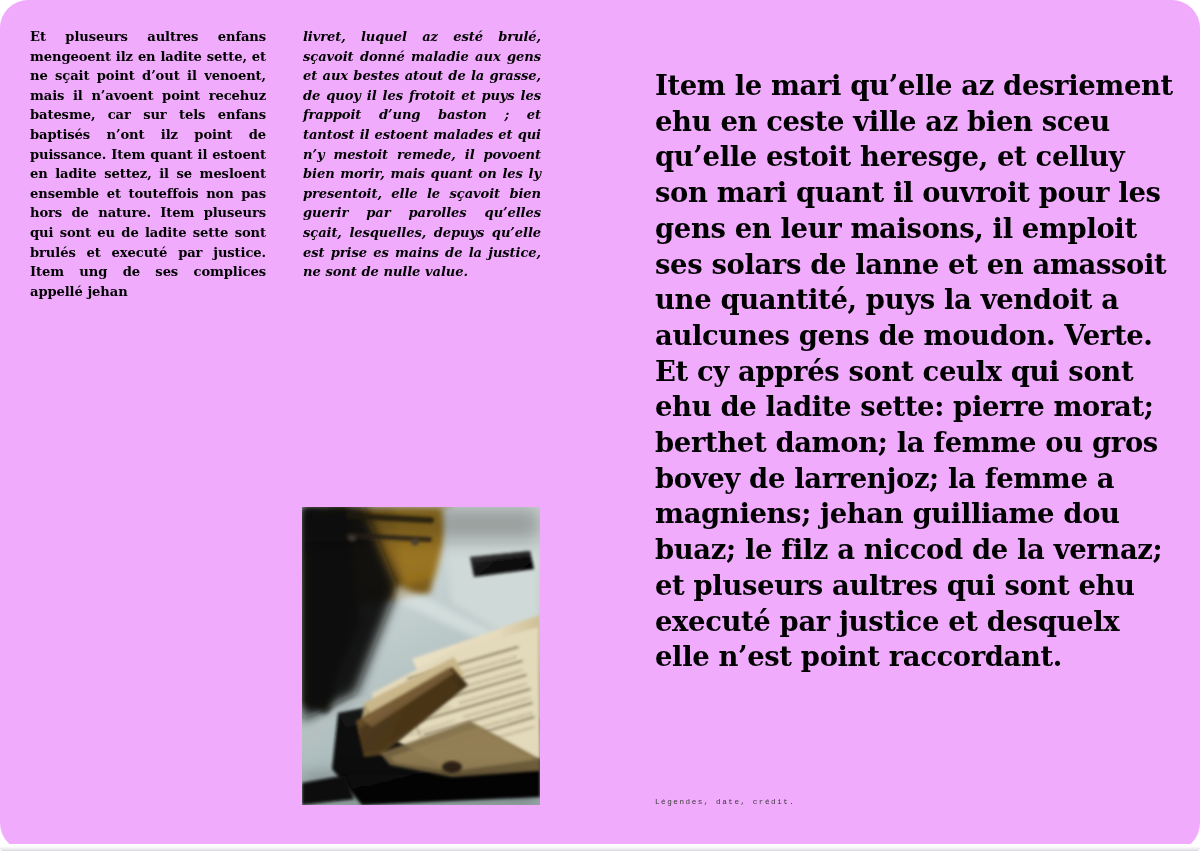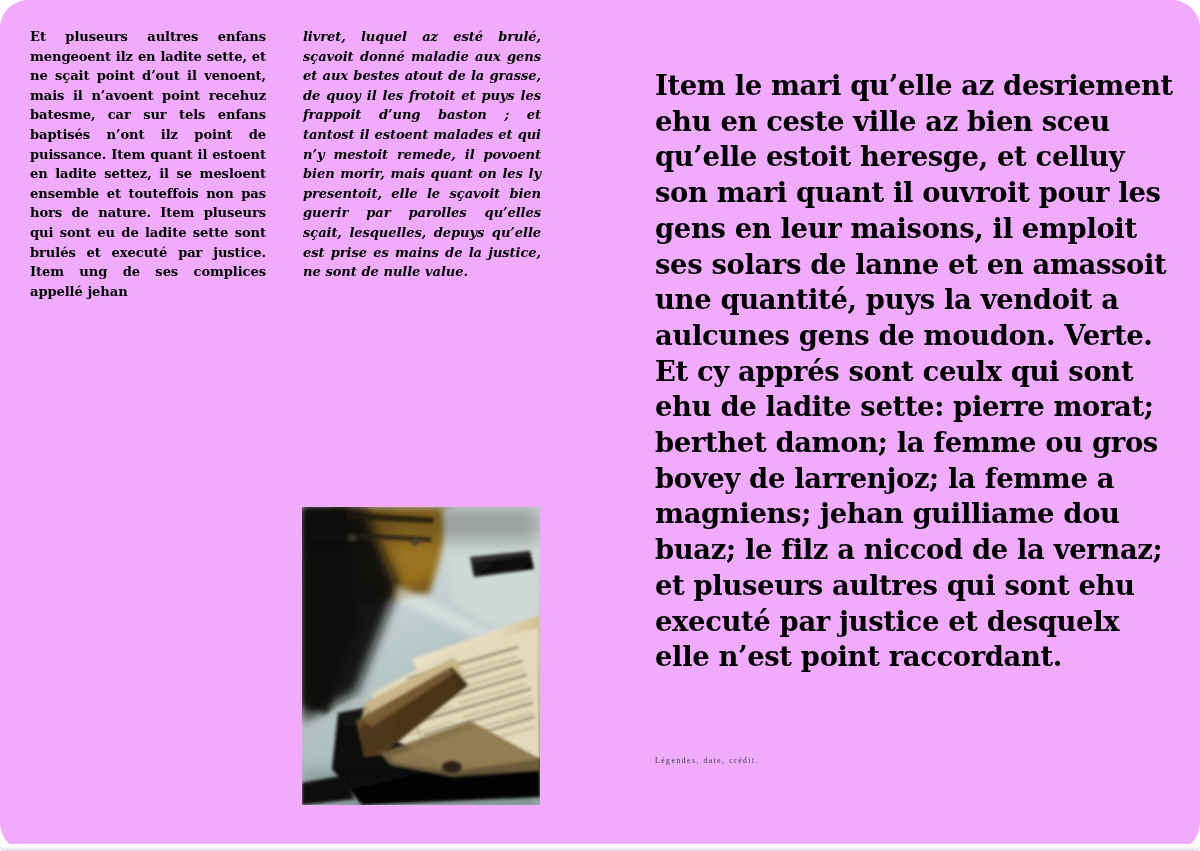--- a/index.html
+++ b/index.html
@@ -80,22 +80,22 @@
     height: 298px;
     overflow: hidden;
     background: #0a0906;
   }
   #photo svg { display: block; width: 100%; height: 100%; }
 
   
   #caption {
     position: absolute;
     left: 655px;
-    top: 756px;
-    font-family: Liberation Serif, serif;
+    top: 798px;
+    font-family: Liberation Mono, monospace;
     font-size: 7.6px;
     letter-spacing: 1.55px;
     color: #3a3a3a;
     white-space: nowrap;
   }
 </style>
 </head>
 <body>
 
 <div id="page">

